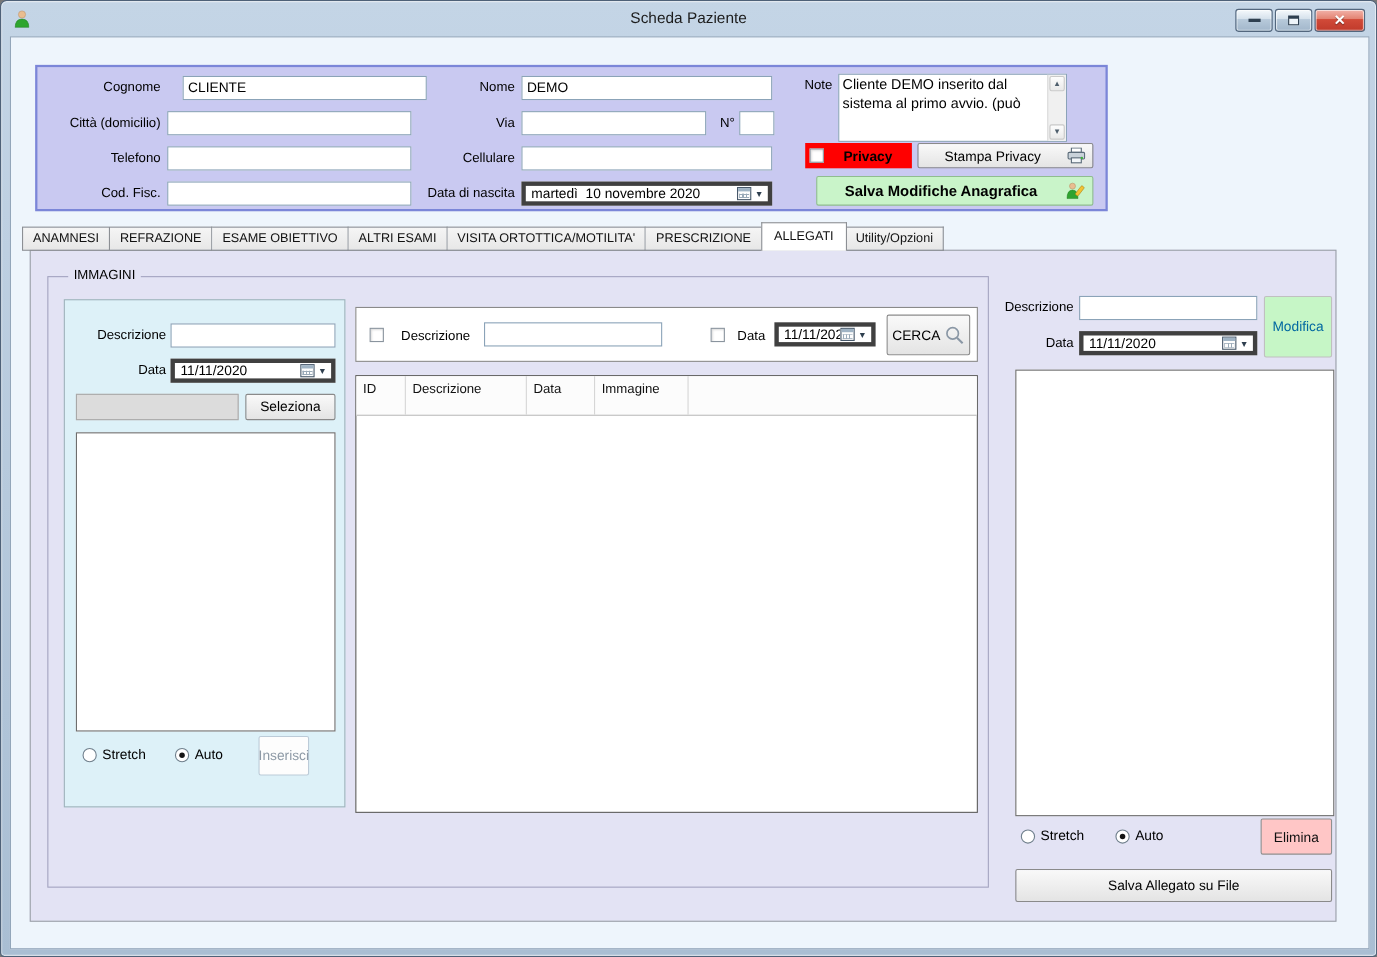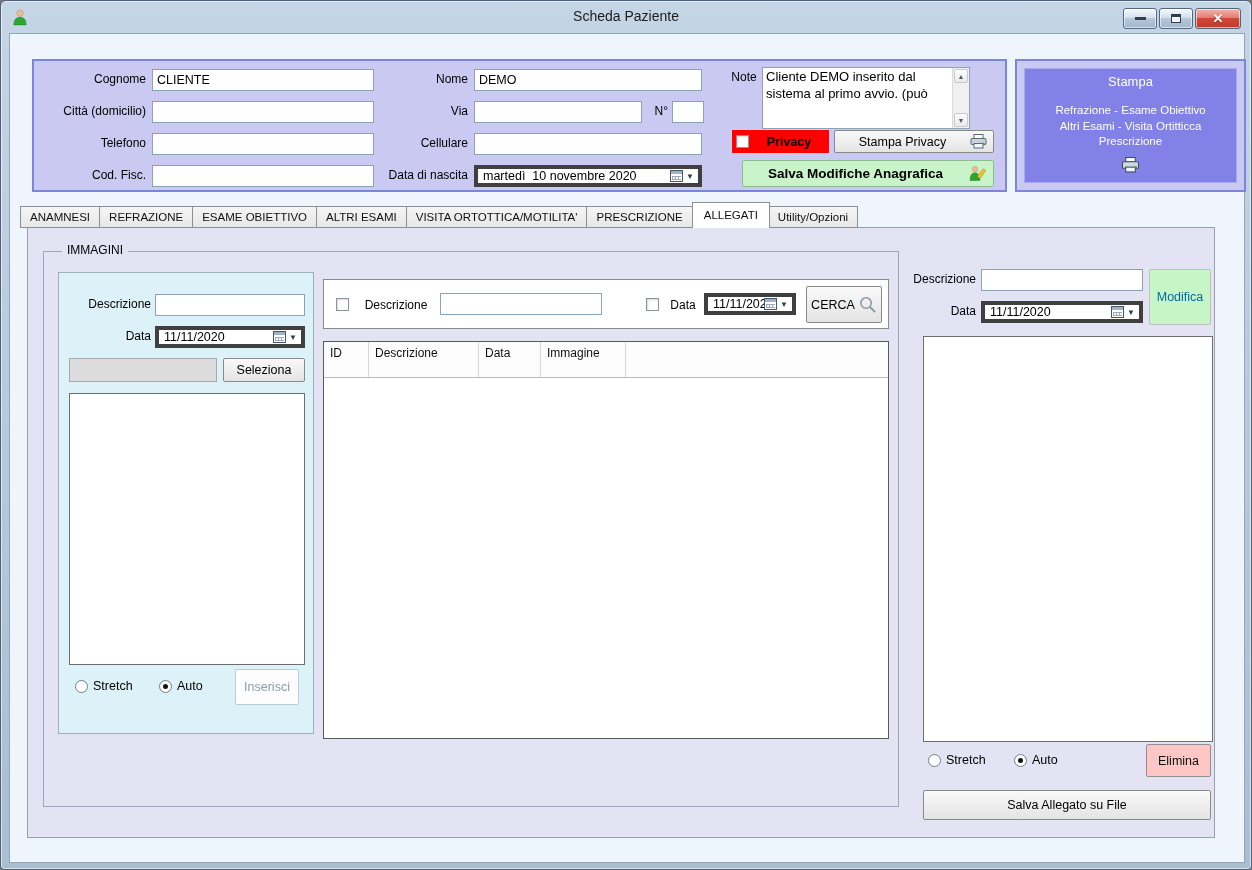--- a/index.html
+++ b/index.html
@@ -106,21 +106,21 @@
         <div class="tb-btn close">
             <span>✕</span>
           </div>
       </div>
     </div>
 
     <div class="client">
 
       <div class="anag">
         <span class="lbl" style="left:0;top:11px;width:112px;">Cognome</span>
-        <input class="tbox" style="left: 118px; top: 8px; width: 222px;" value="CLIENTE">
+        <input class="tbox" style="left: 132px; top: 8px; width: 222px;" value="CLIENTE">
         <span class="lbl" style="left:0;top:43px;width:112px;">Città (domicilio)</span>
         <input class="tbox" style="left: 118px; top: 40px; width: 222px;" value="">
         <span class="lbl" style="left:0;top:75px;width:112px;">Telefono</span>
         <input class="tbox" style="left: 118px; top: 72px; width: 222px;" value="">
         <span class="lbl" style="left:0;top:107px;width:112px;">Cod. Fisc.</span>
         <input class="tbox" style="left: 118px; top: 104px; width: 222px;" value="">
 
         <span class="lbl" style="left:330px;top:11px;width:104px;">Nome</span>
         <input class="tbox" style="left: 440px; top: 8px; width: 228px;" value="DEMO">
         <span class="lbl" style="left:330px;top:43px;width:104px;">Via</span>
@@ -161,34 +161,20 @@
         <div class="btn btn-salva-anag">
           <span class="txt">Salva Modifiche Anagrafica</span>
           <svg class="personedit-svg" width="19" height="17" viewBox="0 0 19 17">
             <circle cx="7" cy="4.2" r="2.7" fill="#e9bd90" stroke="#b98d5f" stroke-width="0.5"></circle>
             <path d="M2 15.5 Q2 7.8 7 7.8 Q12 7.8 12 15.5 Z" fill="#2fa32f" stroke="#1d7a1d" stroke-width="0.4"></path>
             <rect x="12" y="3.5" width="3.2" height="10" rx="1" transform="rotate(38 13.6 8.5)" fill="#f3c232" stroke="#a8821a" stroke-width="0.5"></rect>
           </svg>
         </div>
       </div>
 
-      <div class="stampa">
-        <div class="stampa-inner">
-          <div class="stampa-title">Stampa</div>
-          <div class="stampa-line first">Refrazione - Esame Obiettivo</div>
-          <div class="stampa-line">Altri Esami - Visita Ortitticca</div>
-          <div class="stampa-line">Prescrizione</div>
-          <svg class="printer-svg" style="margin:7px auto 0;" width="19" height="16" viewBox="0 0 17 15">
-            <rect x="4" y="0.5" width="9" height="4" fill="#fff" stroke="#3e4e5c"></rect>
-            <rect x="1" y="4.5" width="15" height="6" rx="1" fill="#cfd8df" stroke="#3e4e5c"></rect>
-            <rect x="4" y="9.5" width="9" height="4.5" fill="#f2f6f9" stroke="#3e4e5c"></rect>
-            <circle cx="13.5" cy="9.6" r="1.1" fill="#3fae3f"></circle>
-          </svg>
-        </div>
-      </div>
 
       <div class="tabstrip">
         <div class="tab">ANAMNESI</div>
         <div class="tab">REFRAZIONE</div>
         <div class="tab">ESAME OBIETTIVO</div>
         <div class="tab">ALTRI ESAMI</div>
         <div class="tab">VISITA ORTOTTICA/MOTILITA'</div>
         <div class="tab">PRESCRIZIONE</div>
         <div class="tab active">ALLEGATI</div>
         <div class="tab">Utility/Opzioni</div>
@@ -215,21 +201,21 @@
           </div>
           <div class="imgbox" style="left:10px;top:120px;width:236px;height:272px;"></div>
           <div class="radio-row" style="left:16px;top:406px;">
             <span class="radio"></span>
             <span>Stretch</span>
           </div>
           <div class="radio-row" style="left:100px;top:406px;">
             <span class="radio sel"></span>
             <span>Auto</span>
           </div>
-          <div class="btn btn-inserisci" style="left:176px;top:396px;width:64px;height:36px;">
+          <div class="btn btn-inserisci" style="left:176px;top:396px;width:46px;height:36px;">
             <span>Inserisci</span>
           </div>
         </div>
 
         <div class="searchbar">
           <span class="cb" style="left:12px;top:18px;"></span>
           <span class="lbl lbl-l" style="left:33px;top:18px;width:78px;">Descrizione</span>
           <input class="tbox" style="left: 116px; top: 13px; width: 162px;" value="">
           <span class="cb" style="left:322px;top:18px;"></span>
           <span class="lbl lbl-l" style="left:343px;top:18px;width:32px;">Data</span>

